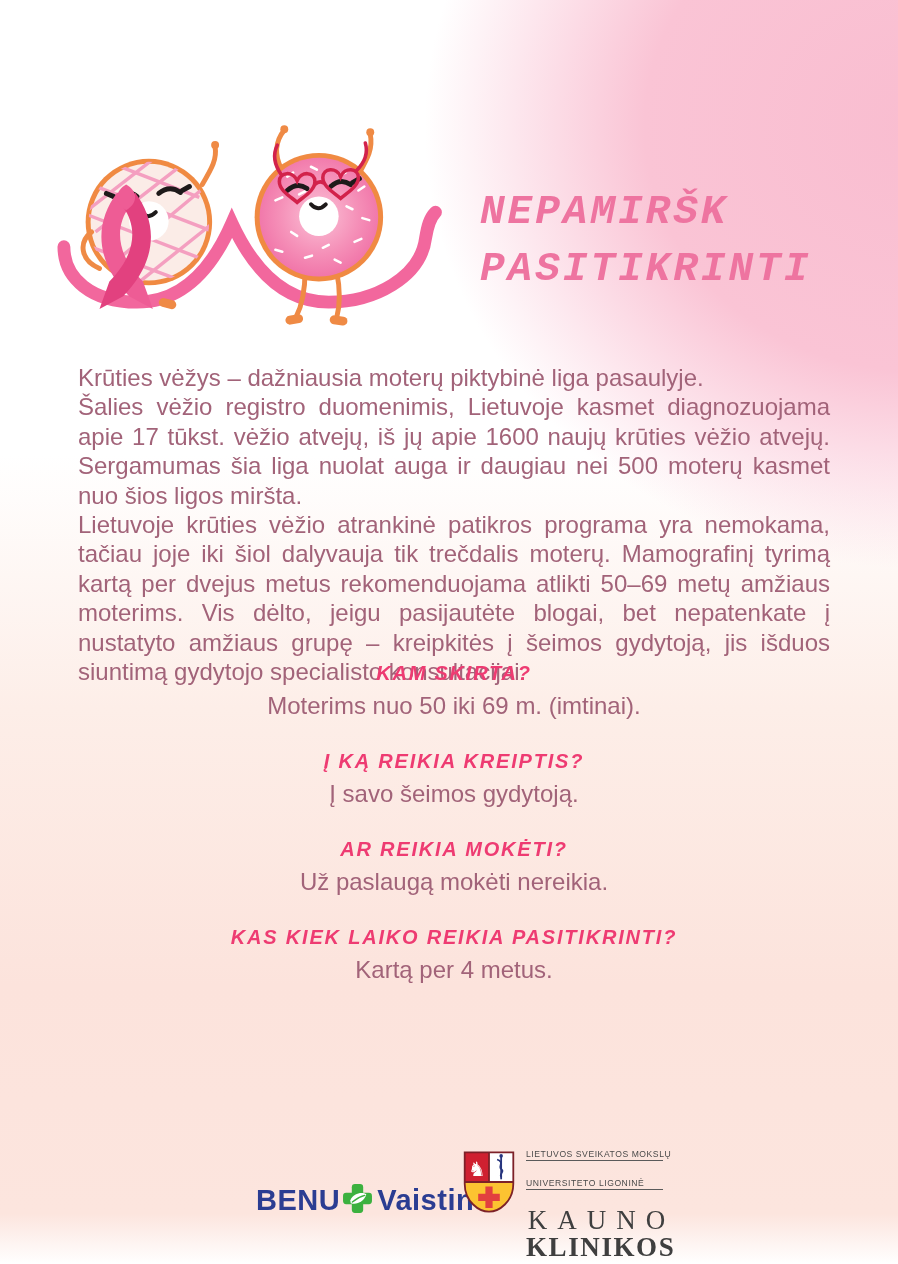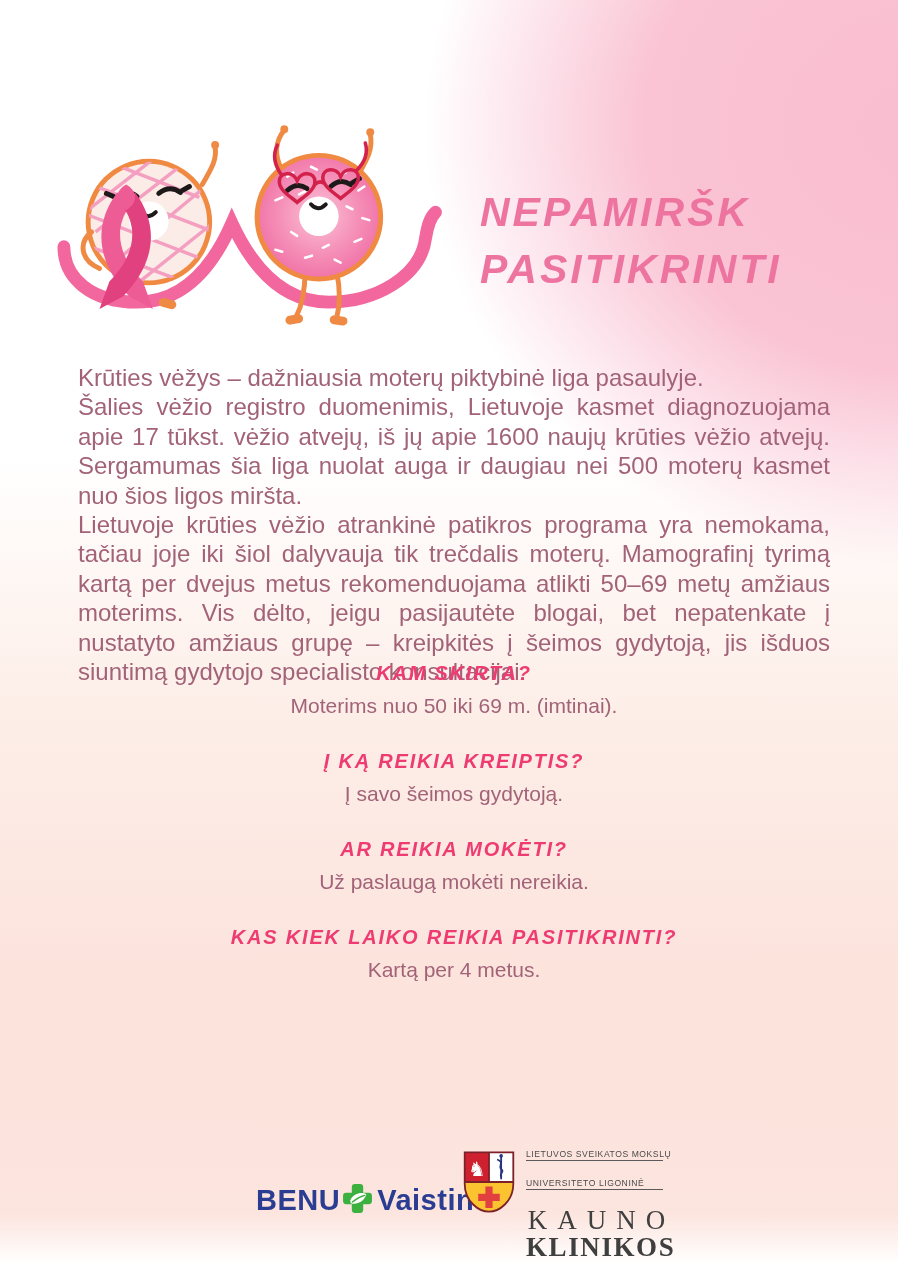--- a/index.html
+++ b/index.html
@@ -16,20 +16,21 @@
       radial-gradient(ellipse 72% 46% at 102% 10%, #f9bdd0 0%, #fac4d5 42%, rgba(250,196,213,0) 76%),
       linear-gradient(180deg,#ffffff 0%,#ffffff 36%,#fdeee8 56%,#fce3dc 78%,#fcE5de 96%,#ffffff 100%);
   }
   
   .illustration{position:absolute;left:56px;top:122px;width:420px;height:215px;}
   .title{
     position:absolute;left:480px;top:184px;width:380px;
     font-weight:800;font-style:italic;
     font-size:41px;line-height:57px;letter-spacing:3px;
     color:#ee74a0;
+    font-family:Liberation Mono, monospace;
   }
   .title div{white-space:nowrap;}
   
   .intro{
     position:absolute;left:78px;top:363px;width:752px;
     color:#a26379;font-size:24px;line-height:29.4px;
     text-align:justify;
   }
   .intro p{margin:0;}
   
@@ -37,21 +38,21 @@
     position:absolute;left:78px;top:660px;width:752px;
     text-align:center;
   }
   .qa-item{margin-bottom:27px;}
   .qa-question{
     color:#ee3b72;font-weight:800;font-style:italic;
     font-size:20px;line-height:26px;letter-spacing:1.8px;
     margin-bottom:5px;
   }
   .qa-answer{
-    color:#a26379;font-size:21px;line-height:30px;
+    color:#a26379;font-size:24px;line-height:30px;
   }
   
   .note{
     position:absolute;left:78px;top:1012px;width:752px;
     color:#a26379;font-size:19.5px;line-height:29.4px;
     text-align:justify;
   }
   .note b{font-weight:700;}
   
   .footer{position:absolute;left:0;top:1140px;width:898px;height:100px;}

